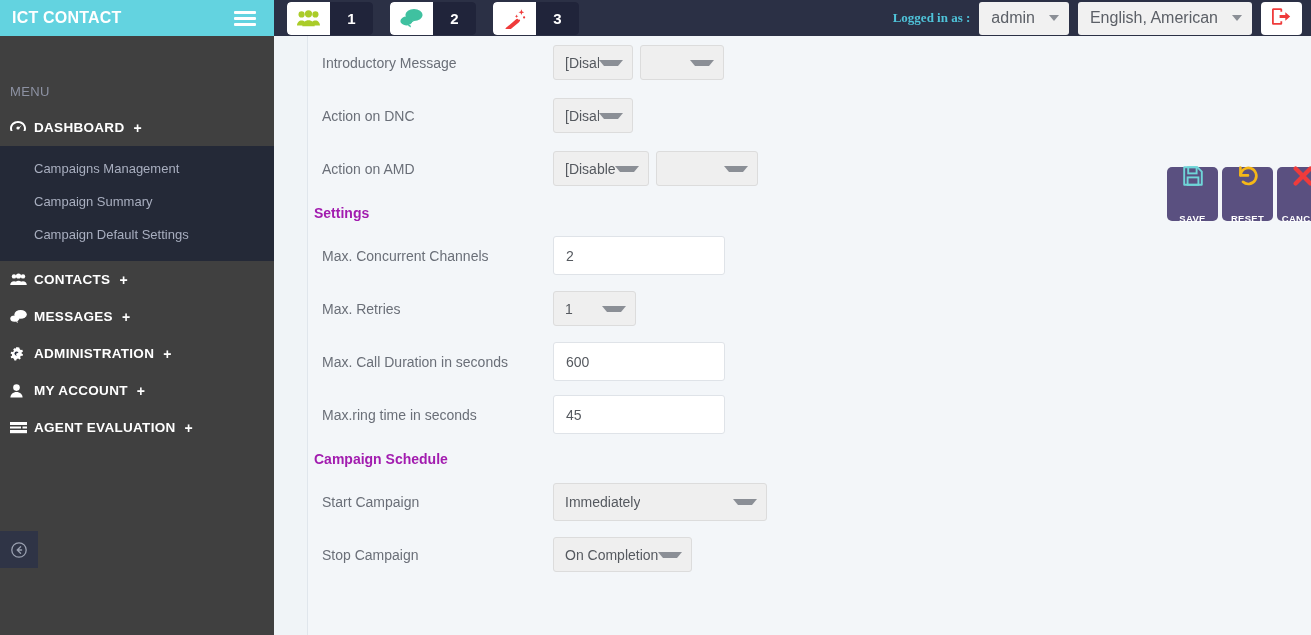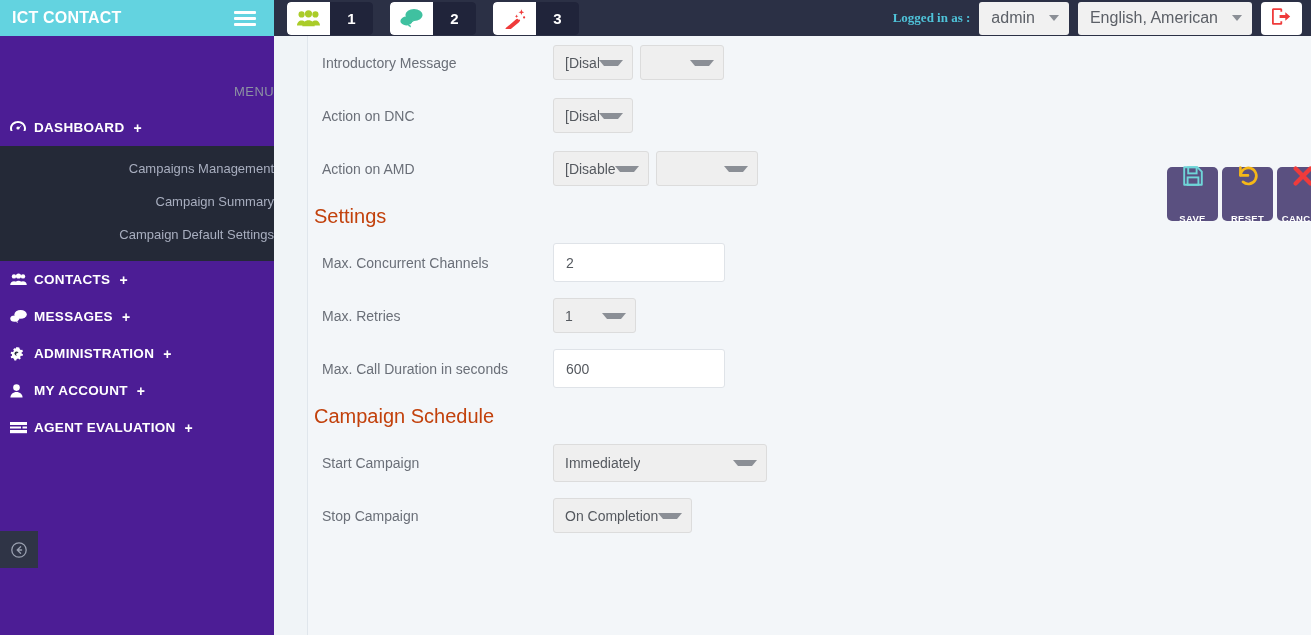--- a/index.html
+++ b/index.html
@@ -8,22 +8,21 @@
     overflow: hidden;
     font-family: "Liberation Sans", sans-serif;
     background: #f0f4f7;
   }
   .app { position: relative; width: 1311px; height: 635px; }
 
   
   .sidebar {
     position: absolute; left: 0; top: 0;
     width: 274px; height: 635px;
-    background: #4c1d95;
-    text-align: right;
+    background: #404040;
   }
   .brand {
     height: 36px; background: #63d3e0;
     display: flex; align-items: center; justify-content: space-between;
     padding: 0 18px 0 12px;
   }
   .brand-title {
     color: #ffffff; font-size: 16px; font-weight: bold; letter-spacing: .2px;
   }
   .hamburger { width: 22px; display: flex; flex-direction: column; gap: 3px; cursor: pointer; }
@@ -141,21 +140,21 @@
   .w-stop { width: 139px; }
 
   .txt {
     background: #ffffff; border: 1px solid #dfe3e8; border-radius: 3px;
     width: 172px; height: 39px;
     display: flex; align-items: center; padding: 0 12px;
     color: #55595f; font-size: 14px; cursor: text;
   }
 
   .section-head {
-    color: #c2410c; font-size: 20px; font-weight: normal;
+    color: #a21caf; font-size: 14px; font-weight: bold;
     padding: 10px 0 8px 6px;
   }
 
   
   .actions {
     position: absolute; right: 0; top: 131px;
     display: flex; gap: 4px;
   }
   .act-btn {
     width: 51px; height: 54px; background: #5a5080;
@@ -403,20 +402,26 @@
           </div>
         </div>
 
         <div class="row">
           <div class="row-label">Max. Call Duration in seconds</div>
           <div class="controls">
             <div class="txt">600</div>
           </div>
         </div>
 
+        <div class="row">
+          <div class="row-label">Max.ring time in seconds</div>
+          <div class="controls">
+            <div class="txt">45</div>
+          </div>
+        </div>
 
         <div class="section-head">Campaign Schedule</div>
 
         <div class="row">
           <div class="row-label">Start Campaign</div>
           <div class="controls">
             <div class="sel w-start">
               <span class="sel-val">Immediately</span>
               <span class="caret"></span>
             </div>

